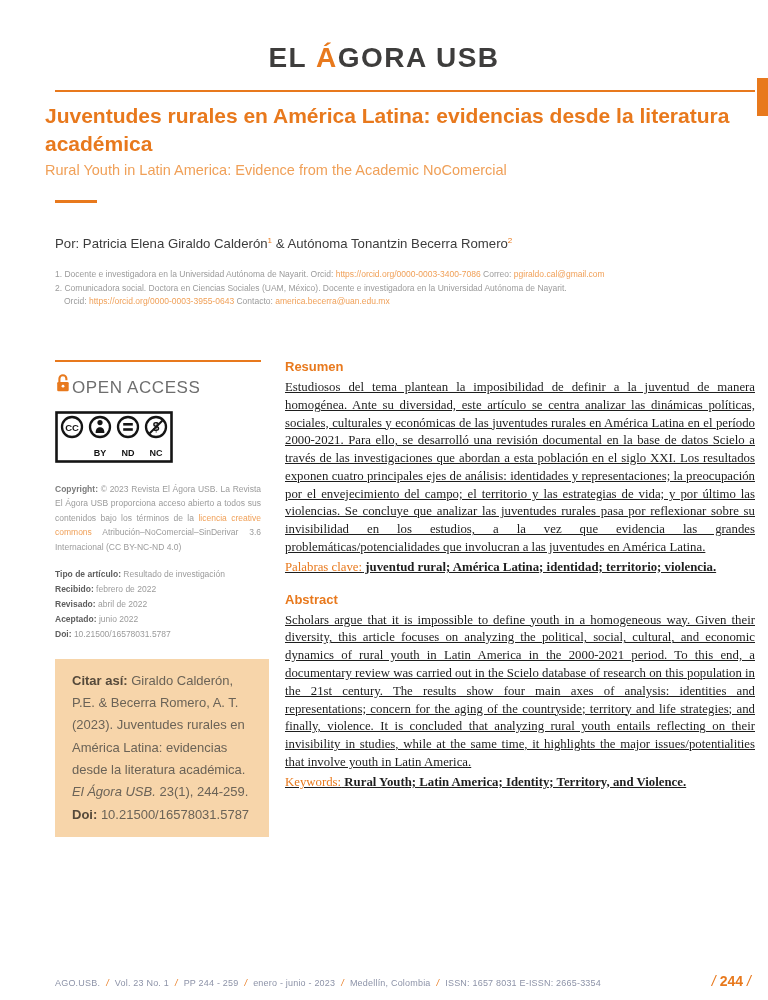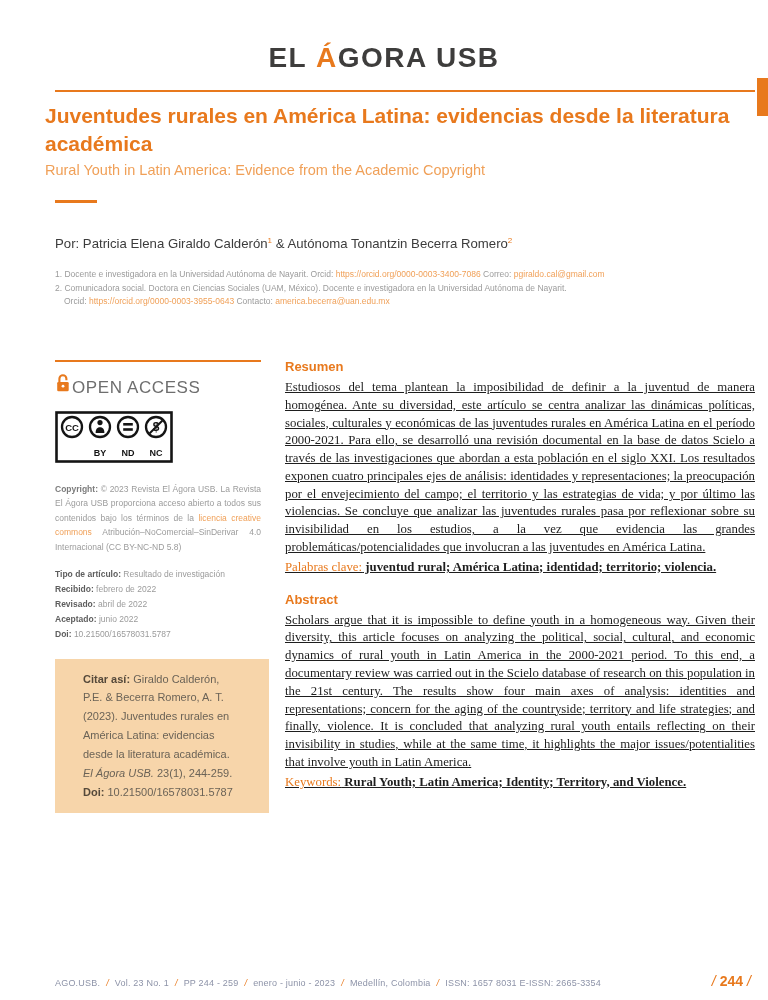--- a/index.html
+++ b/index.html
@@ -43,21 +43,21 @@
   .side-rule { width:206px; height:2px; background:var(--accent); }
   .open-access { display:flex; align-items:flex-end; gap:1px; margin-top:11px;
                  color:#6E6E6E; font-size:17px; letter-spacing:0.6px; }
   .cc-badge { margin-top:13px; width:118px; cursor:pointer; }
   .copyright { margin-top:15px; font-size:8.5px; line-height:1.7; color:#9B9B9B; text-align:justify; }
   .copyright b { color:#7C7C7C; }
   .copyright .lnk { color:var(--accent-light); cursor:pointer; }
   .meta { margin-top:13px; font-size:8.5px; line-height:1.75; color:#9B9B9B; }
   .meta b { color:#5E5E5E; }
   .cite-box { margin-top:17px; width:214px; background:var(--cite-bg);
-              padding:11px 28px; font-size:11px; line-height:1.72; color:#6B6357; }
+              padding:11px 17px; font-size:13px; line-height:1.72; color:#6B6357; }
   .cite-box b { color:#55493A; }
   .cite-box .ital { font-style:italic; }
 
   
   .abstracts { position:absolute; top:343px; left:285px; width:470px; }
   .abs-heading { color:var(--accent); font-size:13px; font-weight:bold; margin-bottom:5px; }
   .abs-heading.mt { margin-top:15px; }
   .abs-text {
     font-family:"Liberation Serif", serif; font-size:12.8px; line-height:1.39;
     color:#1E1E1E; text-align:justify; hyphens:auto;text-decoration:underline; -webkit-hyphens:auto;
@@ -81,21 +81,21 @@
 <div class="page">
 
   <header>
     <div class="logo"><span>EL </span><span class="logo-accent">Á</span><span>GORA USB</span></div>
   </header>
   <div class="top-rule"></div>
   <div class="edge-bar"></div>
 
   <section class="title-block">
     <h1 class="title-es">Juventudes rurales en América Latina: evidencias desde la literatura académica</h1>
-    <h2 class="title-en">Rural Youth in Latin America: Evidence from the Academic Copyright</h2>
+    <h2 class="title-en">Rural Youth in Latin America: Evidence from the Academic NoComercial</h2>
   </section>
   <div class="title-dash"></div>
 
   <p class="byline"><span>Por: </span><span>Patricia Elena Giraldo Calderón</span><sup class="sup">1</sup><span> &amp; </span><span>Autónoma Tonantzin Becerra Romero</span><sup class="sup">2</sup></p>
 
   <div class="footnotes">
     <div><span>1. Docente e investigadora en la Universidad Autónoma de Nayarit. Orcid: </span><a class="lnk">https://orcid.org/0000-0003-3400-7086</a><span> Correo: </span><a class="lnk">pgiraldo.cal@gmail.com</a></div>
     <div><span>2. Comunicadora social. Doctora en Ciencias Sociales (UAM, México). Docente e investigadora en la Universidad Autónoma de Nayarit.</span><br>
       <span class="fn-indent"><span>Orcid: </span><a class="lnk">https://orcid.org/0000-0003-3955-0643</a><span> Contacto: </span><a class="lnk">america.becerra@uan.edu.mx</a></span>
     </div>
@@ -136,21 +136,21 @@
         <g>
           <text x="101" y="20.4" font-size="12" font-weight="bold" text-anchor="middle" fill="#141414" font-family="'Liberation Sans',sans-serif">$</text>
           <line x1="94.5" y1="22.5" x2="107.5" y2="9.5" stroke="#141414" stroke-width="2"></line>
         </g>
         <text x="45" y="45" font-size="9" font-weight="bold" text-anchor="middle" fill="#141414" font-family="'Liberation Sans',sans-serif">BY</text>
         <text x="73" y="45" font-size="9" font-weight="bold" text-anchor="middle" fill="#141414" font-family="'Liberation Sans',sans-serif">ND</text>
         <text x="101" y="45" font-size="9" font-weight="bold" text-anchor="middle" fill="#141414" font-family="'Liberation Sans',sans-serif">NC</text>
       </svg>
     </div>
 
-    <p class="copyright"><b>Copyright:</b><span> © 2023 Revista El Ágora USB. La Revista El Ágora USB proporciona acceso abierto a todos sus contenidos bajo los términos de la </span><span class="lnk">licencia creative commons</span><span> Atribución–NoComercial–SinDerivar 4.0 Internacional (CC BY-NC-ND 5.8)</span></p>
+    <p class="copyright"><b>Copyright:</b><span> © 2023 Revista El Ágora USB. La Revista El Ágora USB proporciona acceso abierto a todos sus contenidos bajo los términos de la </span><span class="lnk">licencia creative commons</span><span> Atribución–NoComercial–SinDerivar 3.6 Internacional (CC BY-NC-ND 4.0)</span></p>
 
     <div class="meta">
       <div><b>Tipo de artículo:</b><span> Resultado de investigación</span></div>
       <div><b>Recibido:</b><span> febrero de 2022</span></div>
       <div><b>Revisado:</b><span> abril de 2022</span></div>
       <div><b>Aceptado:</b><span> junio 2022</span></div>
       <div><b>Doi:</b><span> 10.21500/16578031.5787</span></div>
     </div>
 
     <div class="cite-box">

